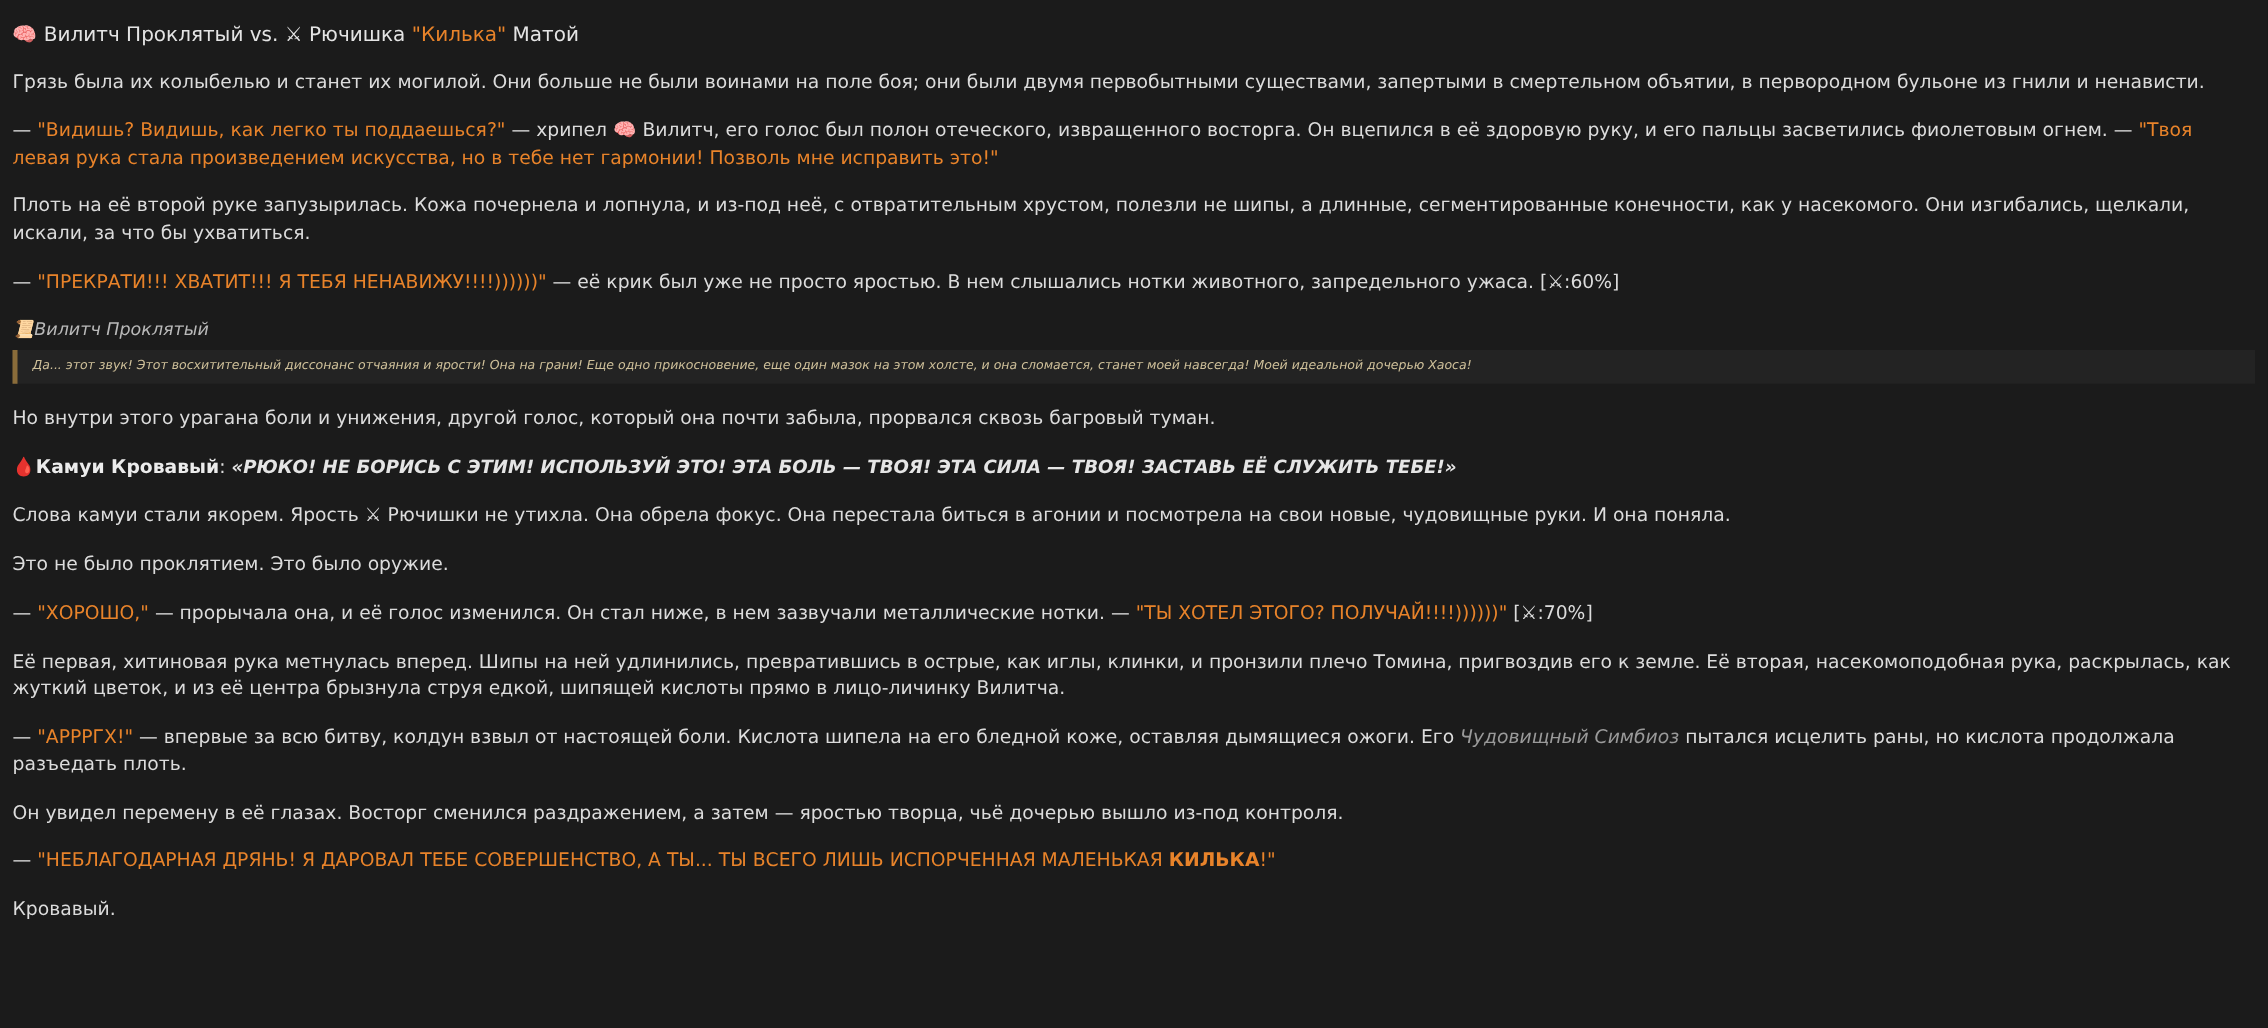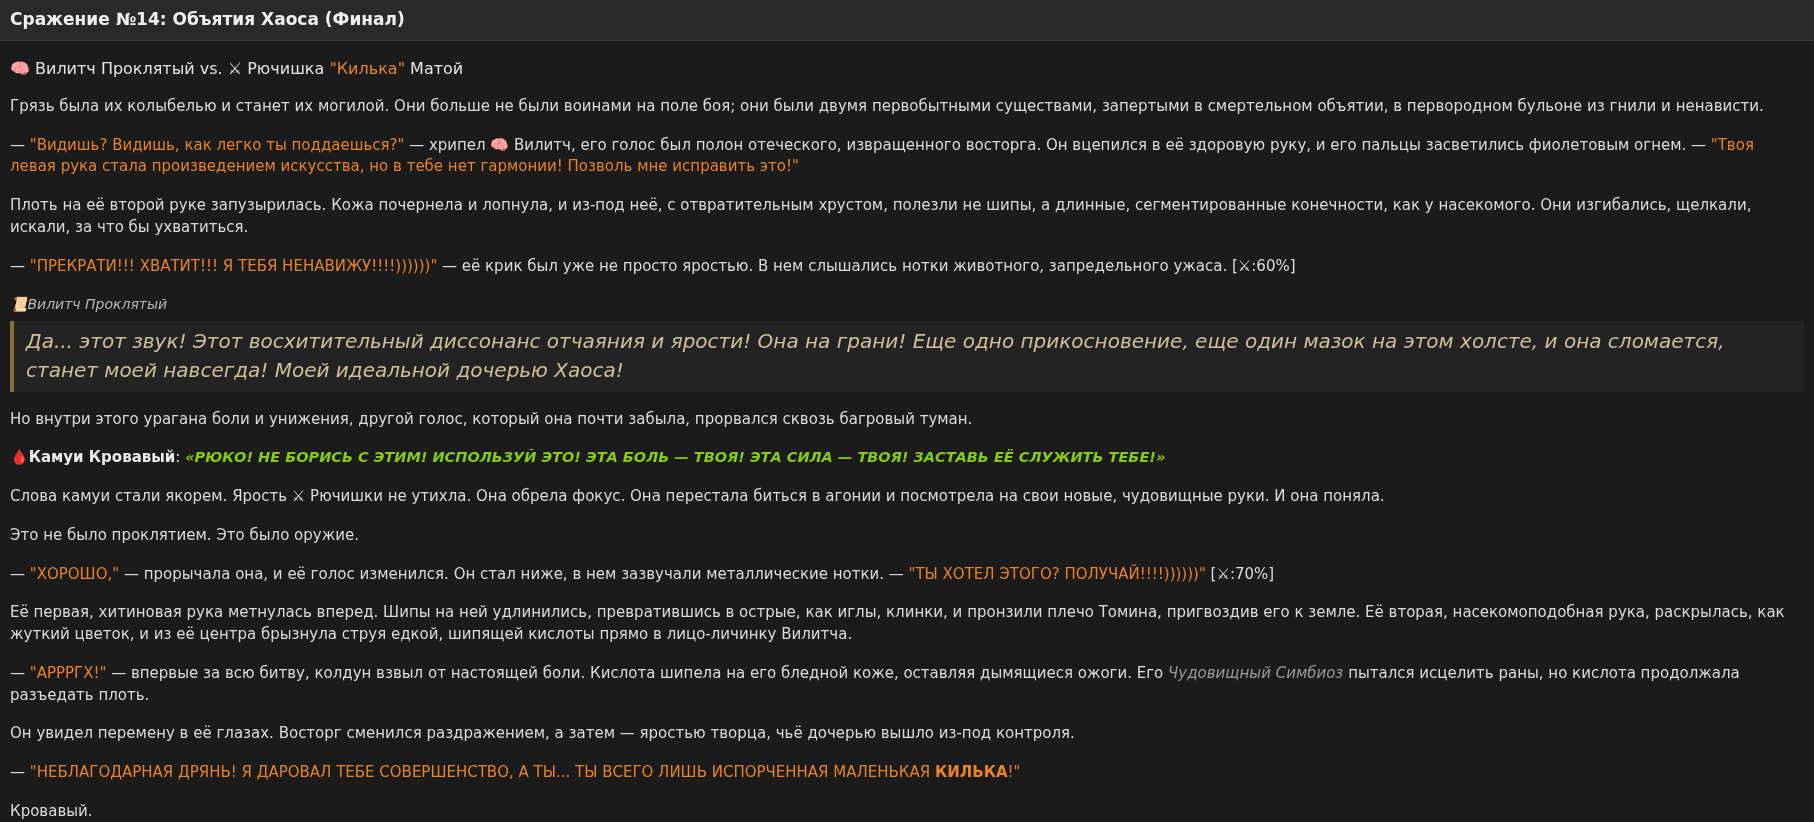--- a/index.html
+++ b/index.html
@@ -64,52 +64,49 @@
     color: #b9b9b9;
     font-size: 14px;
     margin: 2px 0 6px 0;
   }
   .blockquote {
     background: #232323;
     border-left: 4px solid #8a6c3a;
     padding: 6px 10px 7px 12px;
     font-style: italic;
     color: #cfc09a;
-    font-size: 20px;
+    font-size: 10px;
     margin: 0 0 17px 0;
   }
   .kamui-line {
     margin: 0 0 17px 0;
   }
   .kamui-name {
     font-weight: bold;
     color: #ececec;
   }
   .kamui-quote {
-    color: #84cc16;
+    color: #e5e5e5;
     font-style: italic;
     font-weight: bold;
     font-size: 14.5px;
   }
   .italic-gray {
     font-style: italic;
     color: #9a9a9a;
   }
   .icon {
     display: inline-block;
   }
 </style>
 </head>
 <body>
 
 <div class="page">
 
-  <div class="title-bar">
-    <span class="title">Сражение №14: Объятия Хаоса (Финал)</span>
-  </div>
 
   <div class="content">
 
     <div class="matchup">
       <span class="icon">🧠</span>
       <span>Вилитч Проклятый</span><span> vs. </span><span class="icon">⚔</span>
       <span>Рючишка </span><span class="nick">"Килька"</span><span> Матой</span>
     </div>
 
     <div id="body-container">

